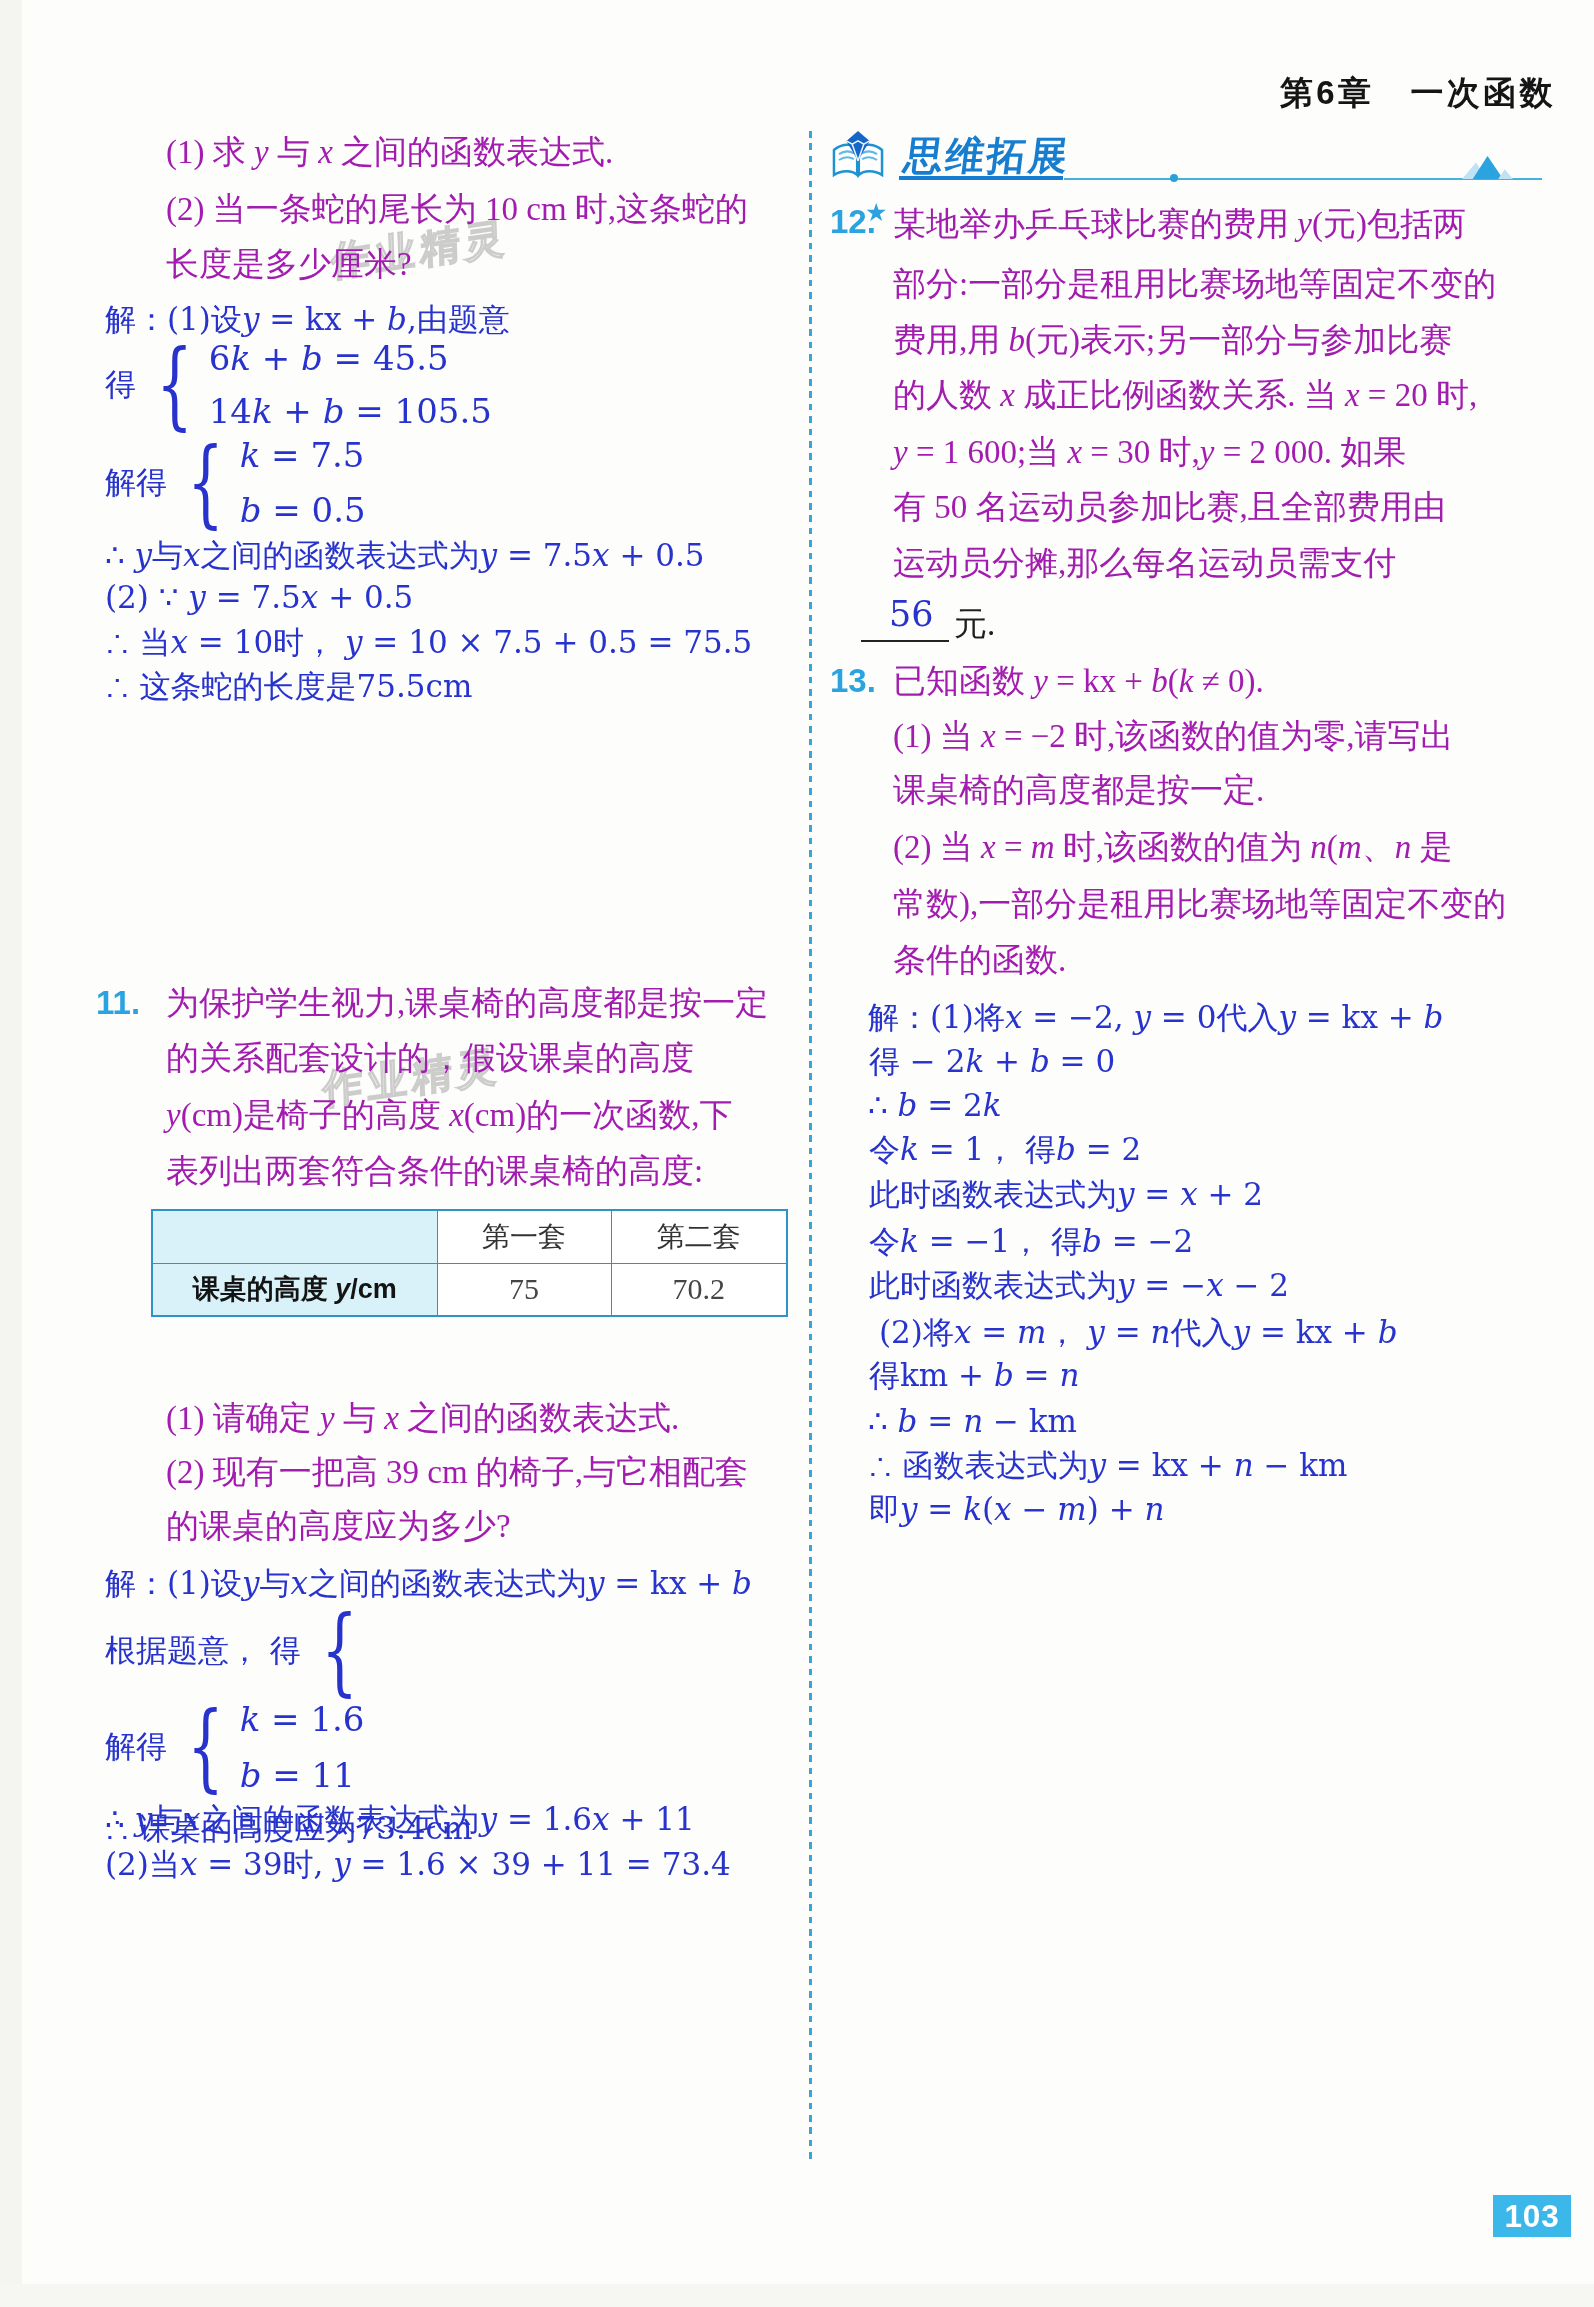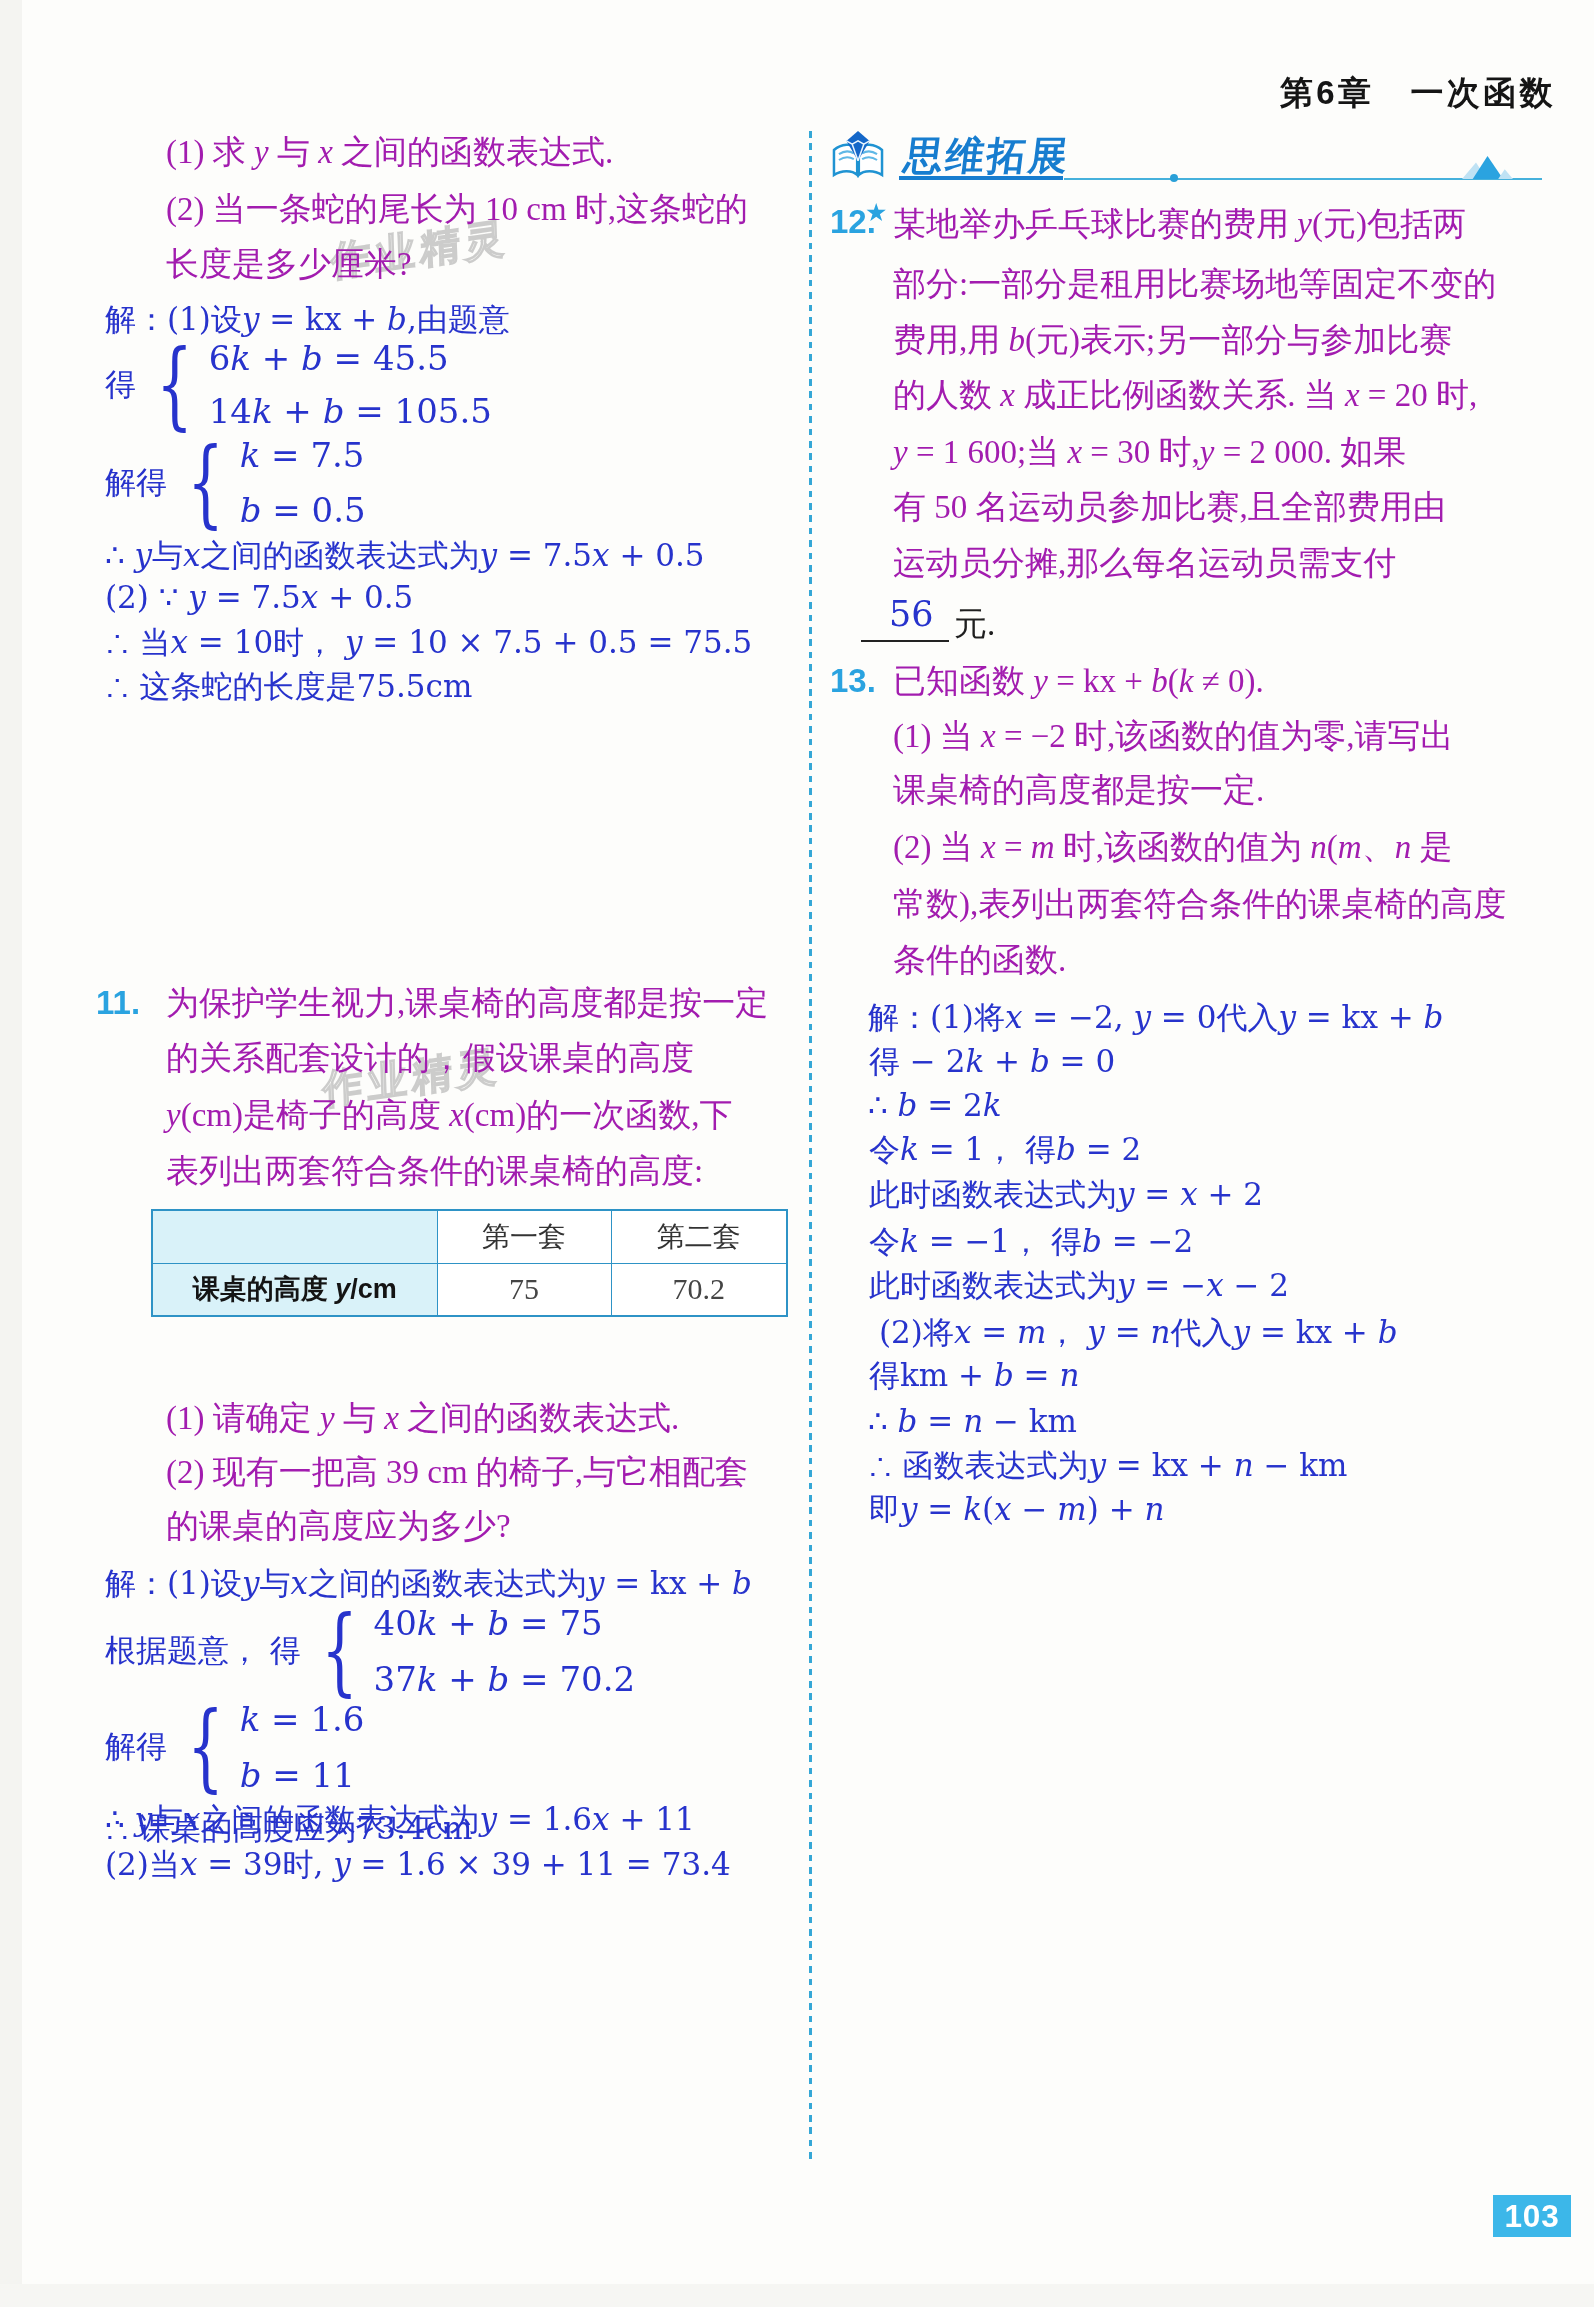--- a/index.html
+++ b/index.html
@@ -147,21 +147,21 @@
       <div class="line ink" style="left: 893px; top: 322px;">费用,用 <i>b</i>(元)表示;另一部分与参加比赛</div>
       <div class="line ink" style="left: 893px; top: 377px;">的人数 <i>x</i> 成正比例函数关系. 当 <i>x</i> = 20 时,</div>
       <div class="line ink" style="left: 893px; top: 434px;"><i>y</i> = 1 600;当 <i>x</i> = 30 时,<i>y</i> = 2 000. 如果</div>
       <div class="line ink" style="left: 893px; top: 489px;">有 50 名运动员参加比赛,且全部费用由</div>
       <div class="line ink" style="left: 893px; top: 545px;">运动员分摊,那么每名运动员需支付</div>
       <div class="line num" style="left: 830px; top: 663px;">13.</div>
       <div class="line ink" style="left: 893px; top: 663px;">已知函数 <i>y</i> = kx + <i>b</i>(<i>k</i> ≠ 0).</div>
       <div class="line ink" style="left: 893px; top: 718px;">(1) 当 <i>x</i> = −2 时,该函数的值为零,请写出</div>
       <div class="line ink" style="left: 893px; top: 772px;">课桌椅的高度都是按一定.</div>
       <div class="line ink" style="left: 893px; top: 829px;">(2) 当 <i>x</i> = <i>m</i> 时,该函数的值为 <i>n</i>(<i>m</i>、<i>n</i> 是</div>
-      <div class="line ink" style="left: 893px; top: 886px;">常数),表列出两套符合条件的课桌椅的高度</div>
+      <div class="line ink" style="left: 893px; top: 886px;">常数),一部分是租用比赛场地等固定不变的</div>
       <div class="line ink" style="left: 893px; top: 942px;">条件的函数.</div>
       <div class="line pen" style="left: 868px; top: 1000px;">解：(1)将<i>x</i> = −2, <i>y</i> = 0代入<i>y</i> = kx + <i>b</i></div>
       <div class="line pen" style="left: 869px; top: 1044px;">得 − 2<i>k</i> + <i>b</i> = 0</div>
       <div class="line pen" style="left: 868px; top: 1088px;">∴ <i>b</i> = 2<i>k</i></div>
       <div class="line pen" style="left: 869px; top: 1132px;">令<i>k</i> = 1， 得<i>b</i> = 2</div>
       <div class="line pen" style="left: 869px; top: 1177px;">此时函数表达式为<i>y</i> = <i>x</i> + 2</div>
       <div class="line pen" style="left: 869px; top: 1224px;">令<i>k</i> = −1， 得<i>b</i> = −2</div>
       <div class="line pen" style="left: 869px; top: 1268px;">此时函数表达式为<i>y</i> = −<i>x</i> − 2</div>
       <div class="line pen" style="left: 869px; top: 1315px; margin-left: 10px;">(2)将<i>x</i> = <i>m</i>， <i>y</i> = <i>n</i>代入<i>y</i> = kx + <i>b</i></div>
       <div class="line pen" style="left: 869px; top: 1358px;">得km + <i>b</i> = <i>n</i></div>
@@ -180,24 +180,20 @@
         <span class="blabel">解得</span>
         <span class="bchar">{</span>
         <div class="beqs">
           <span><i>k</i> = 7.5</span>
           <span><i>b</i> = 0.5</span>
         </div>
       </div>
       <div class="brace-block" style="left: 105px; top: 1603px; height: 96px;">
         <span class="blabel">根据题意， 得</span>
         <span class="bchar">{</span>
-        <div class="beqs">
-          <span>40<i>k</i> + <i>b</i> = 75</span>
-          <span>37<i>k</i> + <i>b</i> = 70.2</span>
-        </div>
       </div>
       <div class="brace-block" style="left: 105px; top: 1699px; height: 96px;">
         <span class="blabel">解得</span>
         <span class="bchar">{</span>
         <div class="beqs">
           <span><i>k</i> = 1.6</span>
           <span><i>b</i> = 11</span>
         </div>
       </div>
     </div>

